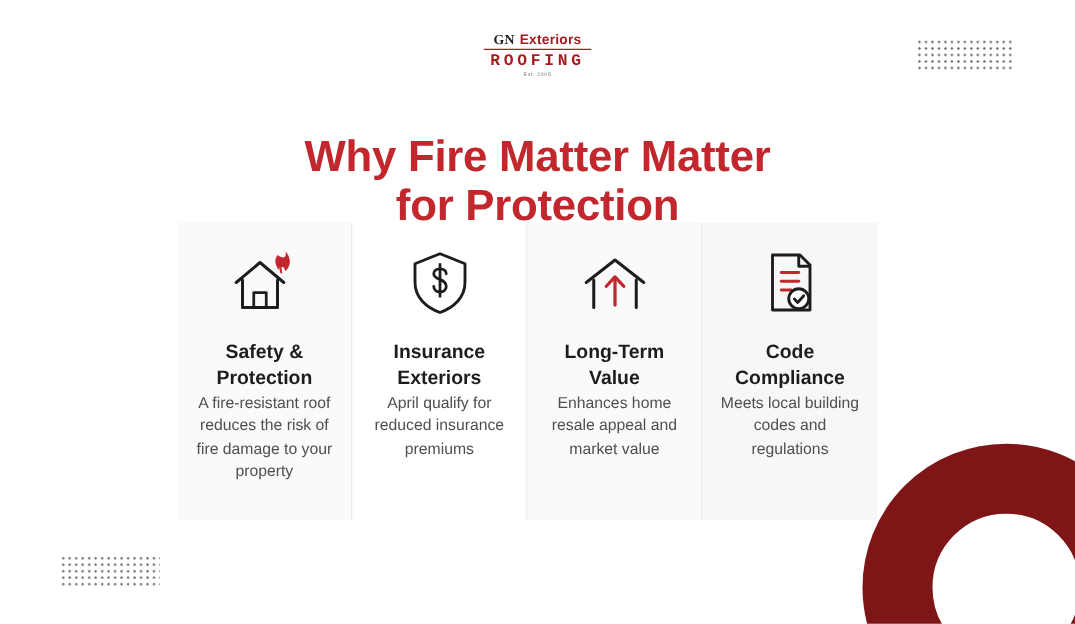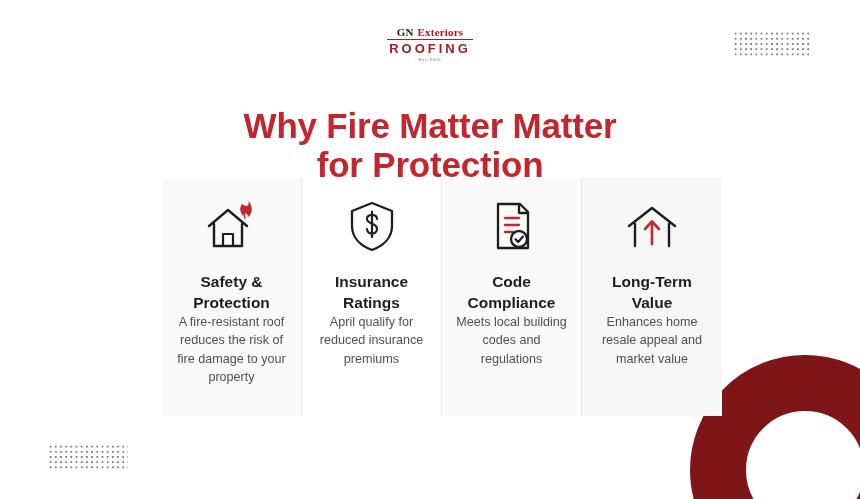--- a/index.html
+++ b/index.html
@@ -87,28 +87,28 @@
     gap: 4px;
   }
   .logo-gn {
     font-family: "Liberation Serif", serif;
     font-weight: bold;
     font-size: 11px;
     color: #1c1c1c;
     letter-spacing: 0.2px;
   }
   .logo-ext {
-    font-family: Liberation Serif, serif;
+    font-family: Liberation Sans, sans-serif;
     font-weight: bold;
     font-size: 11px;
     color: #a61c21;
     letter-spacing: 0.2px;
   }
   .logo-roofing {
-    font-family: Liberation Sans, sans-serif;
+    font-family: Liberation Mono, monospace;
     font-weight: bold;
     font-size: 13px;
     color: #a61c21;
     letter-spacing: 3px;
     margin-top: 1px;
   }
   .logo-est {
     font-family: "Liberation Sans", sans-serif;
     font-size: 4px;
     color: #6b6b6b;
@@ -135,21 +135,21 @@
     line-height: 1.09;
     letter-spacing: -0.2px;
   }
   .heading .line2 {
     display: block;
   }
 
   
   .cards {
     position: absolute;
-    left: 162px;
+    left: 142px;
     top: 178px;
     width: 562px;
     display: flex;
     gap: 0px;
   }
   .card {
     width: 140px;
     box-sizing: border-box;
     padding: 18px 10px 14px 10px;
     background: #fafafa;
@@ -227,47 +227,47 @@
   </div>
 
   <div class="card alt">
     <div class="card-icon">
       <svg width="54" height="58" viewBox="0 0 54 58" fill="none" xmlns="http://www.w3.org/2000/svg">
         <path d="M27 5 L47 13 V28 C47 40 38 48 27 52 C16 48 7 40 7 28 V13 Z" stroke="#1d1d1d" stroke-width="2.3" stroke-linejoin="round"></path>
         <path d="M32 21 C32 18.5 29.8 17 27 17 C24.2 17 22 18.5 22 21 C22 26.5 32 24.5 32 31 C32 33.8 29.8 35.5 27 35.5 C24.2 35.5 22 33.8 22 31" stroke="#1d1d1d" stroke-width="2.2" stroke-linecap="round"></path>
         <path d="M27 13.5 V39" stroke="#1d1d1d" stroke-width="2.2" stroke-linecap="round"></path>
       </svg>
     </div>
-    <div class="card-title">Insurance Ratings</div>
+    <div class="card-title">Insurance Exteriors</div>
     <div class="card-desc">April qualify for reduced insurance premiums</div>
+  </div>
+
+  <div class="card">
+    <div class="card-icon">
+      <svg width="60" height="58" viewBox="0 0 60 58" fill="none" xmlns="http://www.w3.org/2000/svg">
+        <path d="M7 28 L30 10 L53 28" stroke="#1d1d1d" stroke-width="2.4" stroke-linecap="round" stroke-linejoin="round"></path>
+        <path d="M13 26 V48" stroke="#1d1d1d" stroke-width="2.4" stroke-linecap="round"></path>
+        <path d="M47 26 V48" stroke="#1d1d1d" stroke-width="2.4" stroke-linecap="round"></path>
+        <path d="M30 46 V24" stroke="#c1272d" stroke-width="2.6" stroke-linecap="round"></path>
+        <path d="M23 31 L30 23.5 L37 31" stroke="#c1272d" stroke-width="2.6" stroke-linecap="round" stroke-linejoin="round"></path>
+      </svg>
+    </div>
+    <div class="card-title">Long-Term Value</div>
+    <div class="card-desc">Enhances home resale appeal and market value</div>
   </div>
 
   <div class="card">
     <div class="card-icon">
       <svg width="52" height="58" viewBox="0 0 52 58" fill="none" xmlns="http://www.w3.org/2000/svg">
         <path d="M12 6 H34 L42 14 V50 H12 Z" stroke="#1d1d1d" stroke-width="2.3" stroke-linejoin="round"></path>
         <path d="M33 6 V15 H42" stroke="#1d1d1d" stroke-width="2.3" stroke-linejoin="round"></path>
         <path d="M19 20 H33" stroke="#c1272d" stroke-width="2.3" stroke-linecap="round"></path>
         <path d="M19 27 H33" stroke="#c1272d" stroke-width="2.3" stroke-linecap="round"></path>
         <path d="M19 34 H27" stroke="#c1272d" stroke-width="2.3" stroke-linecap="round"></path>
         <circle cx="33" cy="41" r="8" fill="#ffffff" stroke="#1d1d1d" stroke-width="2.3"></circle>
         <path d="M29.5 41.2 L32.2 44 L37 38.6" stroke="#1d1d1d" stroke-width="2.2" stroke-linecap="round" stroke-linejoin="round"></path>
       </svg>
     </div>
     <div class="card-title">Code Compliance</div>
     <div class="card-desc">Meets local building codes and regulations</div>
   </div>
 
-  <div class="card">
-    <div class="card-icon">
-      <svg width="60" height="58" viewBox="0 0 60 58" fill="none" xmlns="http://www.w3.org/2000/svg">
-        <path d="M7 28 L30 10 L53 28" stroke="#1d1d1d" stroke-width="2.4" stroke-linecap="round" stroke-linejoin="round"></path>
-        <path d="M13 26 V48" stroke="#1d1d1d" stroke-width="2.4" stroke-linecap="round"></path>
-        <path d="M47 26 V48" stroke="#1d1d1d" stroke-width="2.4" stroke-linecap="round"></path>
-        <path d="M30 46 V24" stroke="#c1272d" stroke-width="2.6" stroke-linecap="round"></path>
-        <path d="M23 31 L30 23.5 L37 31" stroke="#c1272d" stroke-width="2.6" stroke-linecap="round" stroke-linejoin="round"></path>
-      </svg>
-    </div>
-    <div class="card-title">Long-Term Value</div>
-    <div class="card-desc">Enhances home resale appeal and market value</div>
-  </div>
-
 </div>
 
 </body></html>

